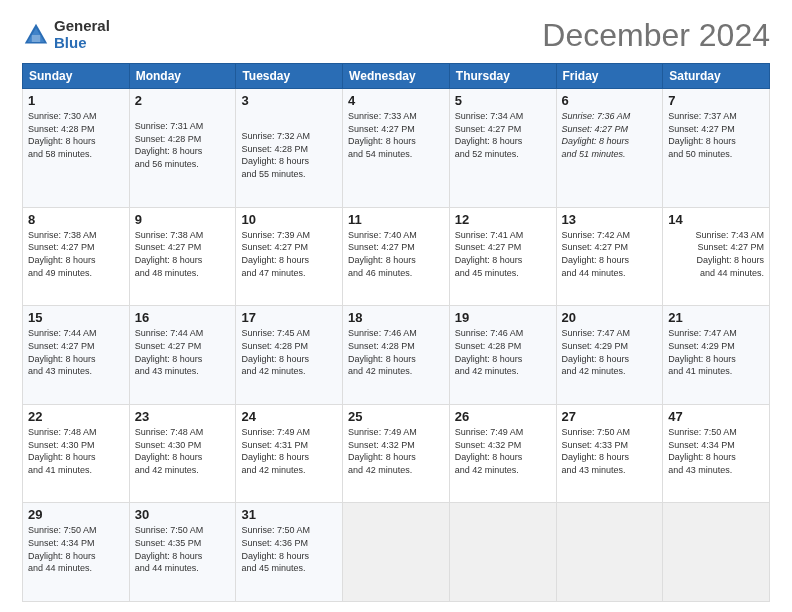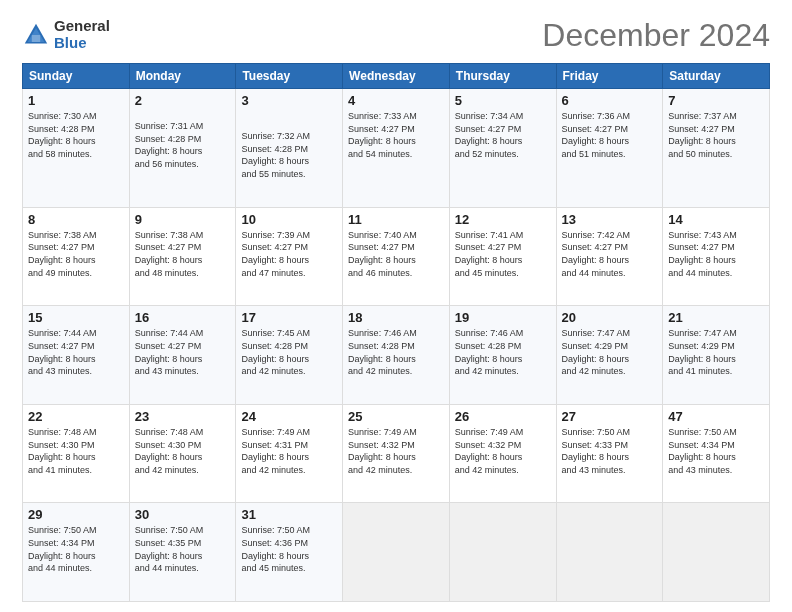--- a/index.html
+++ b/index.html
@@ -173,21 +173,21 @@
           </td>
           <td>
             <span class="day-number">5</span>
             <div class="day-info" style="white-space: pre-line;">Sunrise: 7:34 AM
 Sunset: 4:27 PM
 Daylight: 8 hours
 and 52 minutes.</div>
           </td>
           <td>
             <span class="day-number">6</span>
-            <div class="day-info" style="white-space: pre-line;">Sunrise: 7:36 AM
+            <div class="day-info" style="white-space: pre-line; font-style: italic;">Sunrise: 7:36 AM
 Sunset: 4:27 PM
 Daylight: 8 hours
 and 51 minutes.</div>
           </td>
           <td>
             <span class="day-number">7</span>
             <div class="day-info" style="white-space: pre-line;">Sunrise: 7:37 AM
 Sunset: 4:27 PM
 Daylight: 8 hours
 and 50 minutes.</div>
@@ -231,21 +231,21 @@
           </td>
           <td>
             <span class="day-number">13</span>
             <div class="day-info" style="white-space: pre-line;">Sunrise: 7:42 AM
 Sunset: 4:27 PM
 Daylight: 8 hours
 and 44 minutes.</div>
           </td>
           <td>
             <span class="day-number">14</span>
-            <div class="day-info" style="white-space: pre-line;">Sunrise: 7:43 AM
+            <div class="day-info" style="white-space: pre-line; text-align: right;">Sunrise: 7:43 AM
 Sunset: 4:27 PM
 Daylight: 8 hours
 and 44 minutes.</div>
           </td>
         </tr>
         <tr>
           <td>
             <span class="day-number">15</span>
             <div class="day-info" style="white-space: pre-line;">Sunrise: 7:44 AM
 Sunset: 4:27 PM

